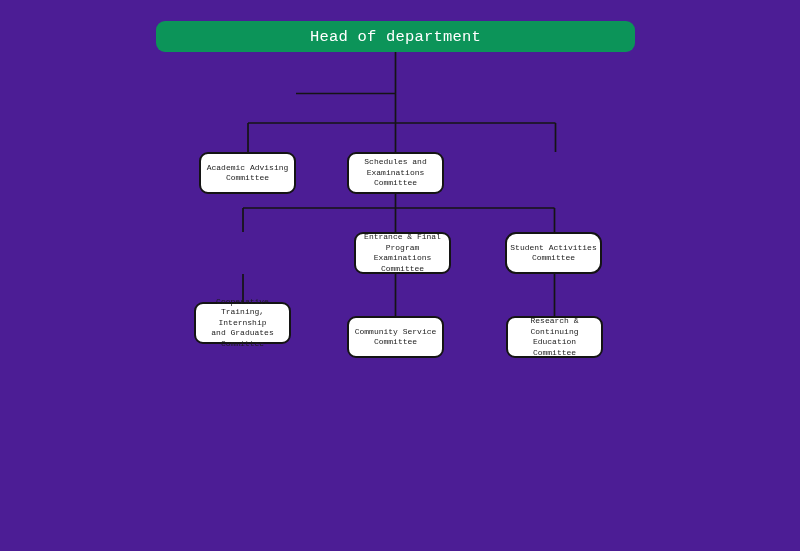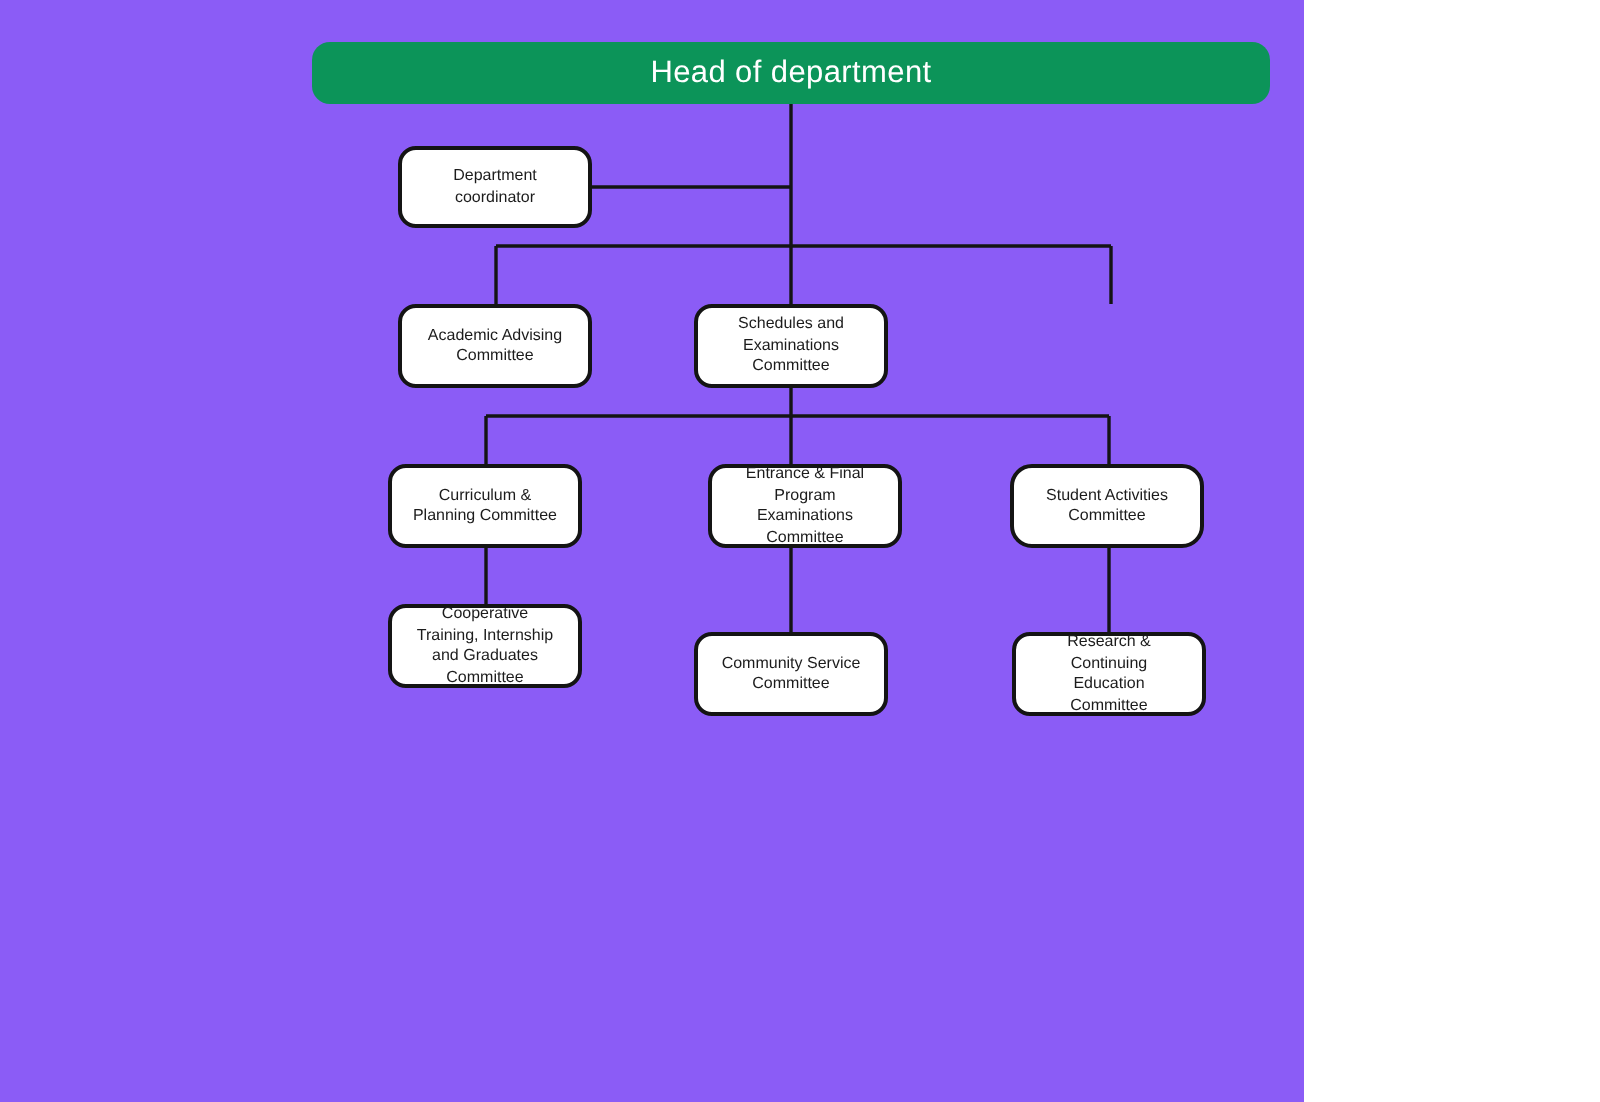--- a/index.html
+++ b/index.html
@@ -1,22 +1,22 @@
 <!DOCTYPE html>
 <html><head>
 <meta charset="utf-8">
 <style>
   html, body {
     margin: 0; padding: 0; background: #ffffff;
   }
   #canvas {
     position: relative;
-    width: 652px; height: 551px;
-    background: #8b5cf6;
-    font-family: Liberation Sans, sans-serif;
+    width: 800px; height: 551px;
+    background: #4c1d95;
+    font-family: Liberation Mono, monospace;
     overflow: hidden;
   }
   #connectors {
     position: absolute; left: 0; top: 0;
   }
   .node {
     position: absolute;
     background: #ffffff;
     border: 2px solid #141414;
     border-radius: 9px;
@@ -80,39 +80,31 @@
 
     <path d="M243 274 V316"></path>
     <path d="M395.5 274 V316"></path>
     <path d="M554.5 274 V316"></path>
   </svg>
 
   <div class="head-node">
     <span class="head-label">Head of department</span>
   </div>
 
-  <div class="node pos-coordinator">
-    <span class="node-label">Department
-coordinator</span>
-  </div>
 
   <div class="node pos-l2a">
     <span class="node-label">Academic Advising
 Committee</span>
   </div>
   <div class="node pos-l2b">
     <span class="node-label">Schedules and
 Examinations
 Committee</span>
   </div>
 
-  <div class="node pos-l3a">
-    <span class="node-label">Curriculum &amp;
-Planning Committee</span>
-  </div>
   <div class="node pos-l3b">
     <span class="node-label">Entrance &amp; Final
 Program
 Examinations
 Committee</span>
   </div>
   <div class="node pos-l3c">
     <span class="node-label">Student Activities
 Committee</span>
   </div>

